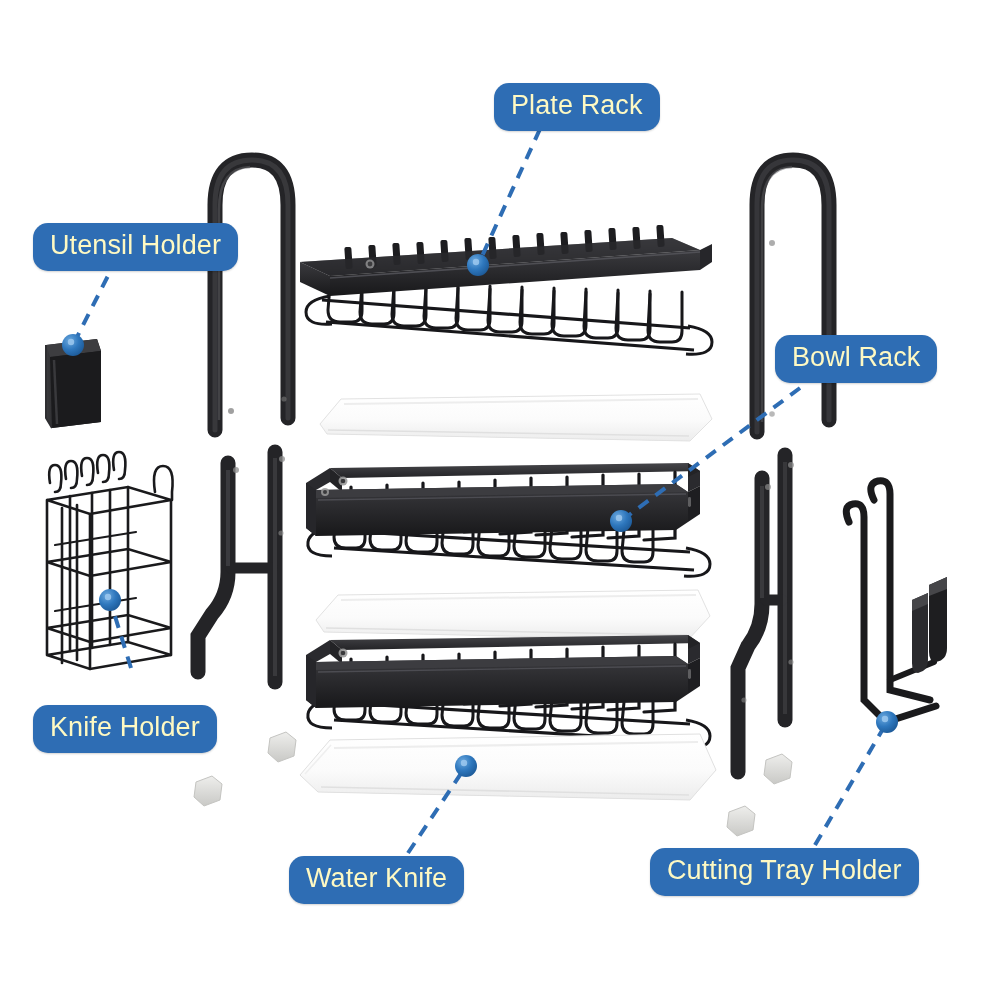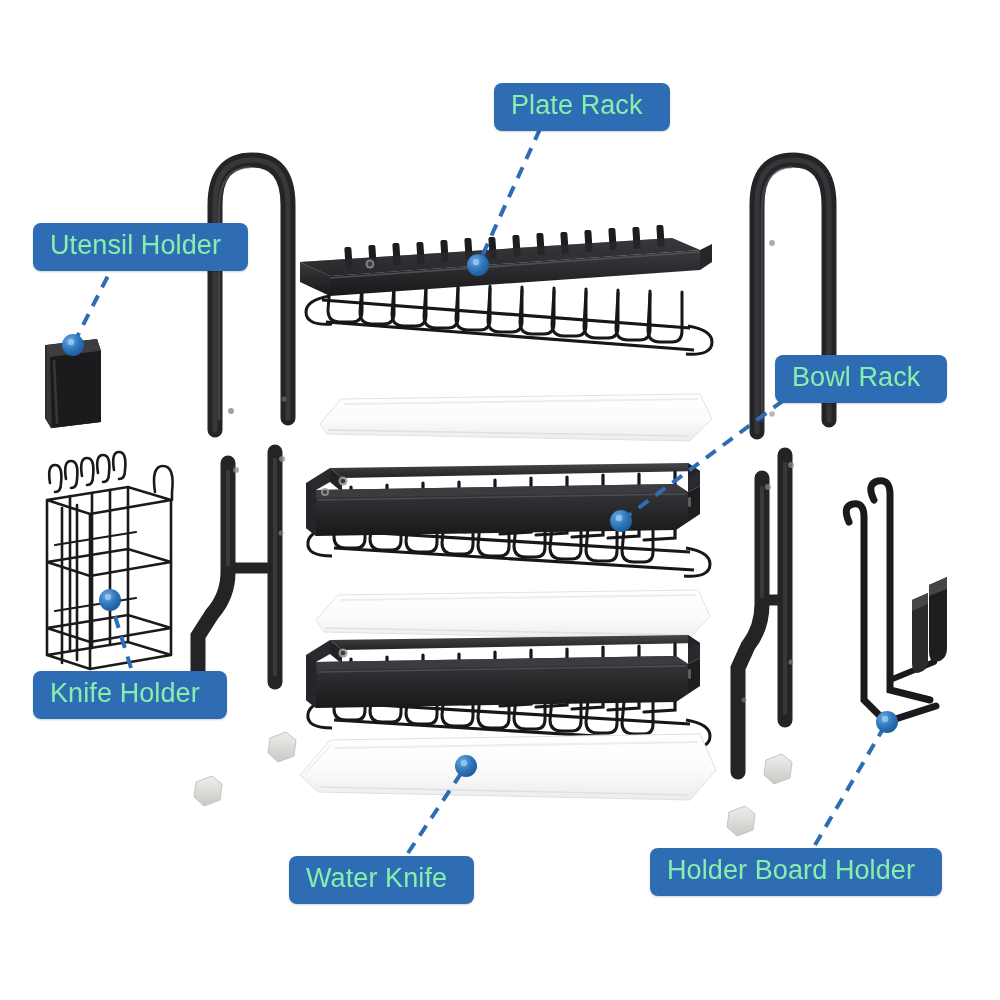--- a/index.html
+++ b/index.html
@@ -25,27 +25,27 @@
     width: 1000px;
     height: 1000px;
   }
   .callout {
     position: absolute;
     display: inline-flex;
     align-items: center;
     justify-content: center;
     box-sizing: border-box;
     background: #2e6db4;
-    color: #86efac;
-    border-radius: 8px;
+    color: #fef9c3;
+    border-radius: 15px;
     font-family: "Liberation Sans", sans-serif;
     font-size: 27px;
     font-weight: 400;
     line-height: 1;
-    padding: 9px 27px 12px 17px;
+    padding: 9px 17px 12px 17px;
     white-space: nowrap;
     letter-spacing: 0.1px;
     box-shadow: 0 1px 2px rgba(0,0,0,0.18);
   }
 </style>
 </head>
 <body>
 
 <div id="stage">
 
@@ -383,19 +383,19 @@
         <circle cx="466" cy="766" r="11" fill="url(#dotGrad)"></circle>
         <circle cx="464" cy="763" r="3.2" fill="#9cc8ee" opacity="0.85"></circle>
         <circle cx="887" cy="722" r="11" fill="url(#dotGrad)"></circle>
         <circle cx="885" cy="719" r="3.2" fill="#9cc8ee" opacity="0.85"></circle>
       </g>
   </svg>
 
   <div id="callout-layer">
       <div class="callout" style="left: 494px; top: 83px; background: rgb(46, 109, 180);">Plate Rack</div>
       <div class="callout" style="left: 33px; top: 223px; background: rgb(46, 109, 180);">Utensil Holder</div>
-      <div class="callout" style="left: 775px; top: 355px; background: rgb(46, 109, 180);">Bowl Rack</div>
-      <div class="callout" style="left: 33px; top: 671px; background: rgb(46, 109, 180);">Knife Holder</div>
+      <div class="callout" style="left: 775px; top: 335px; background: rgb(46, 109, 180);">Bowl Rack</div>
+      <div class="callout" style="left: 33px; top: 705px; background: rgb(46, 109, 180);">Knife Holder</div>
       <div class="callout" style="left: 289px; top: 856px; background: rgb(46, 109, 180);">Water Knife</div>
-      <div class="callout" style="left: 650px; top: 848px; background: rgb(46, 109, 180);">Holder Board Holder</div>
+      <div class="callout" style="left: 650px; top: 848px; background: rgb(46, 109, 180);">Cutting Tray Holder</div>
     </div>
 
 </div>
 
 </body></html>

